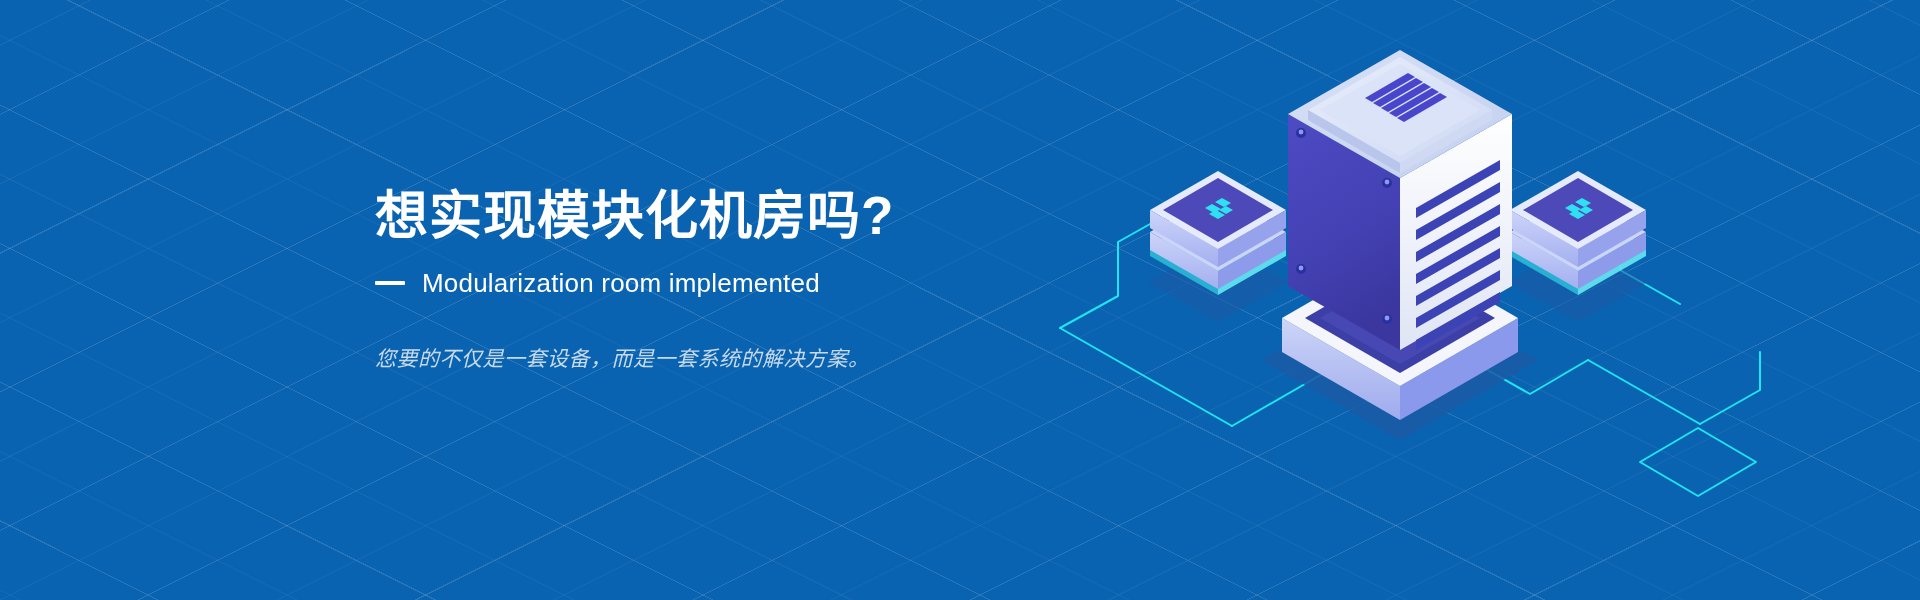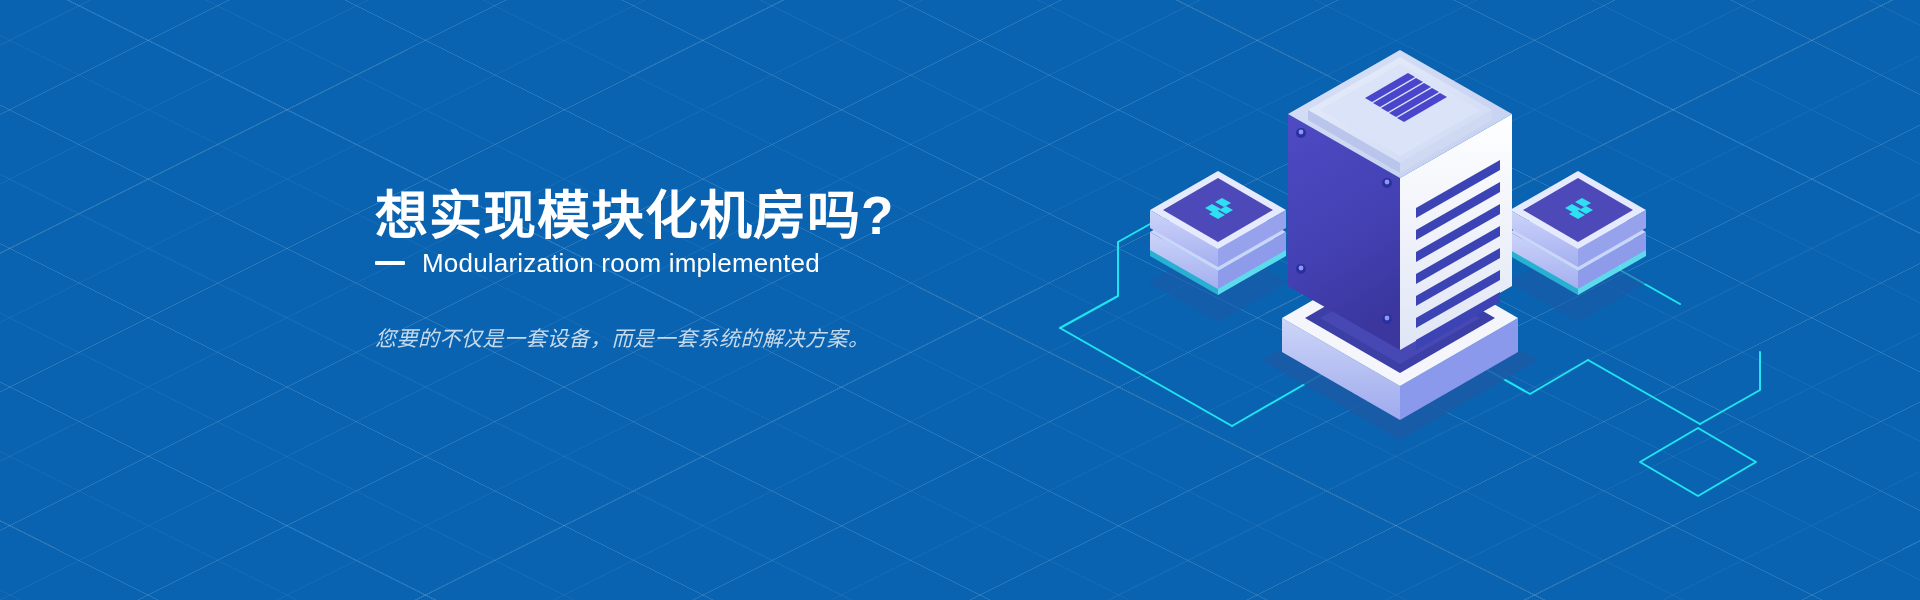--- a/index.html
+++ b/index.html
@@ -73,20 +73,21 @@
     line-height: 1.18;
     font-weight: 700;
     color: #ffffff;
     letter-spacing: 1px;
     white-space: nowrap;
   }
 
   .subline {
     display: flex;
     align-items: center;
+    margin-top: 20px;
     gap: 17px;
   }
 
   .subline-dash {
     display: block;
     width: 30px;
     height: 4px;
     background: #ffffff;
     border-radius: 1px;
     flex: 0 0 auto;

